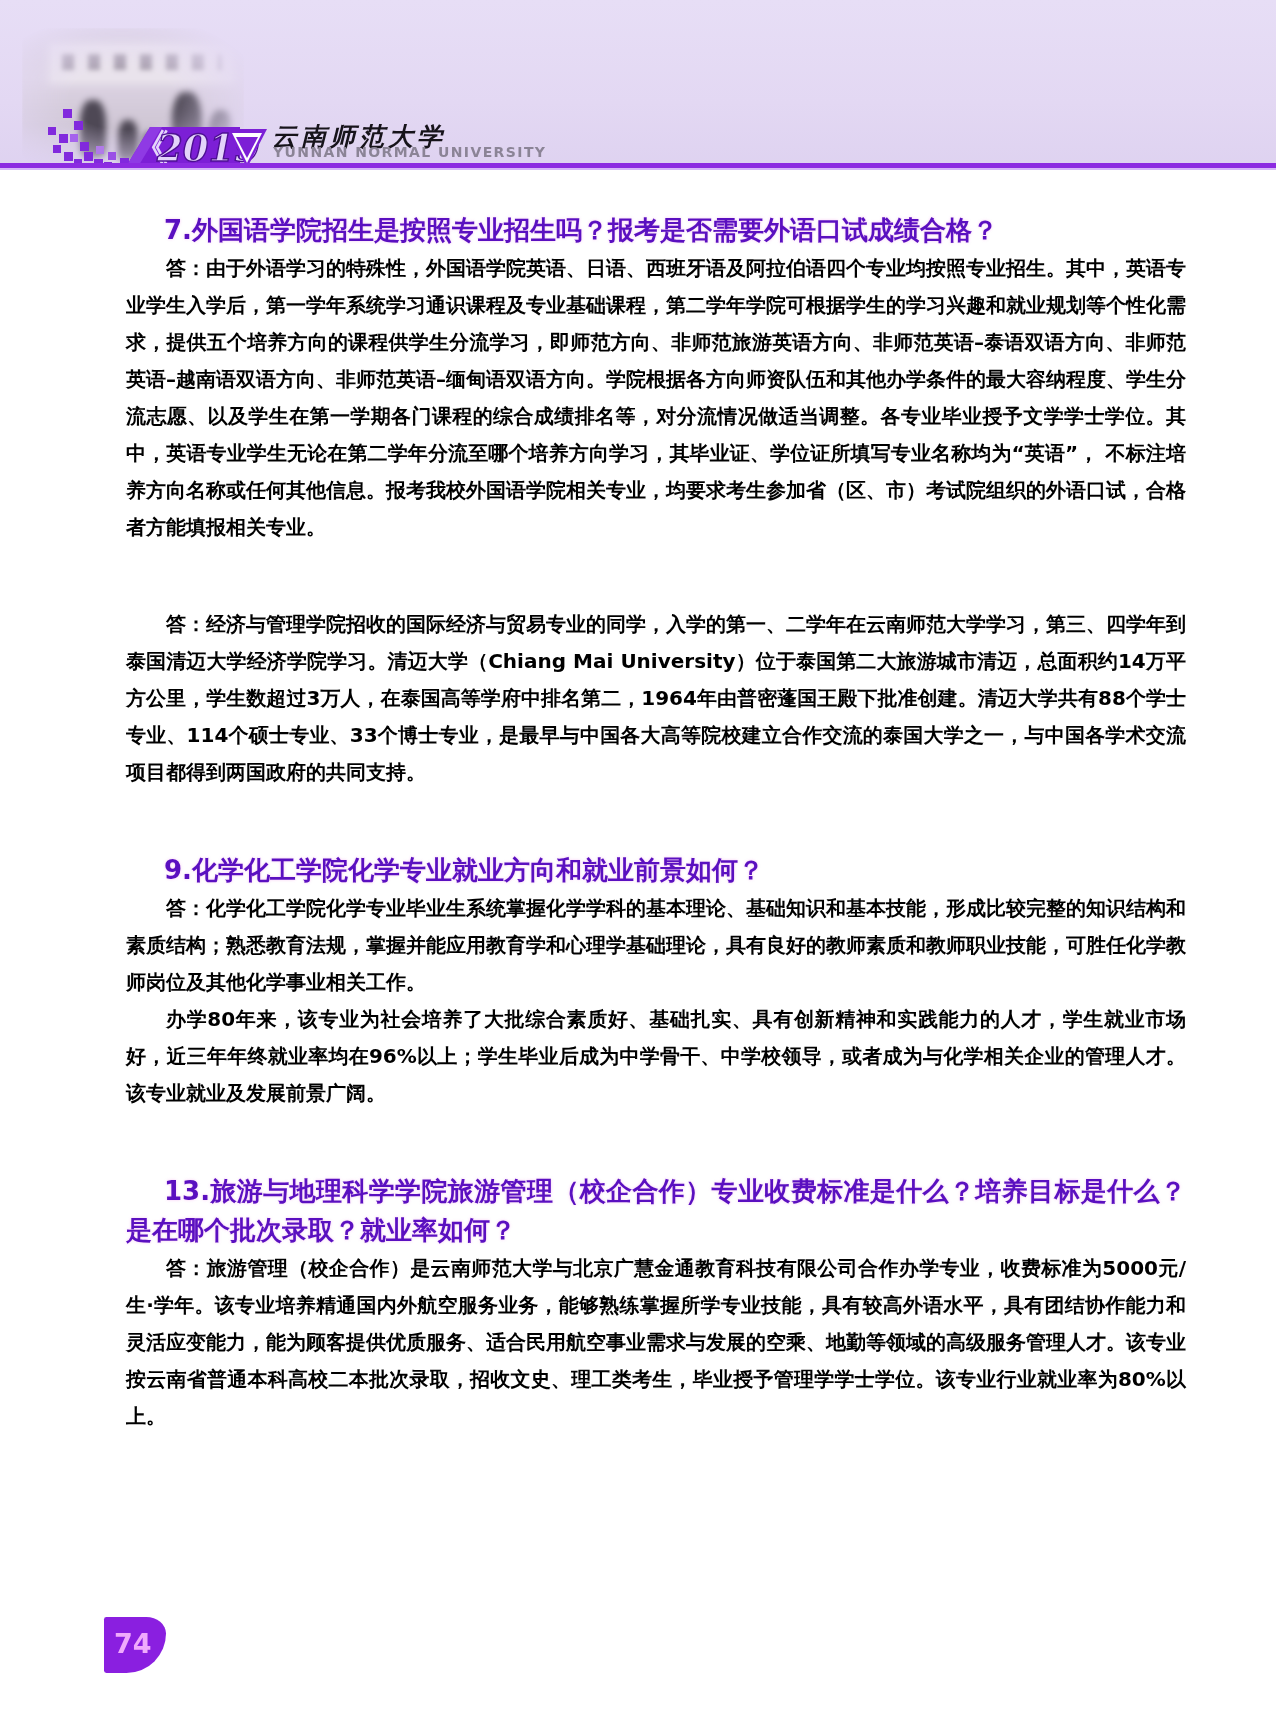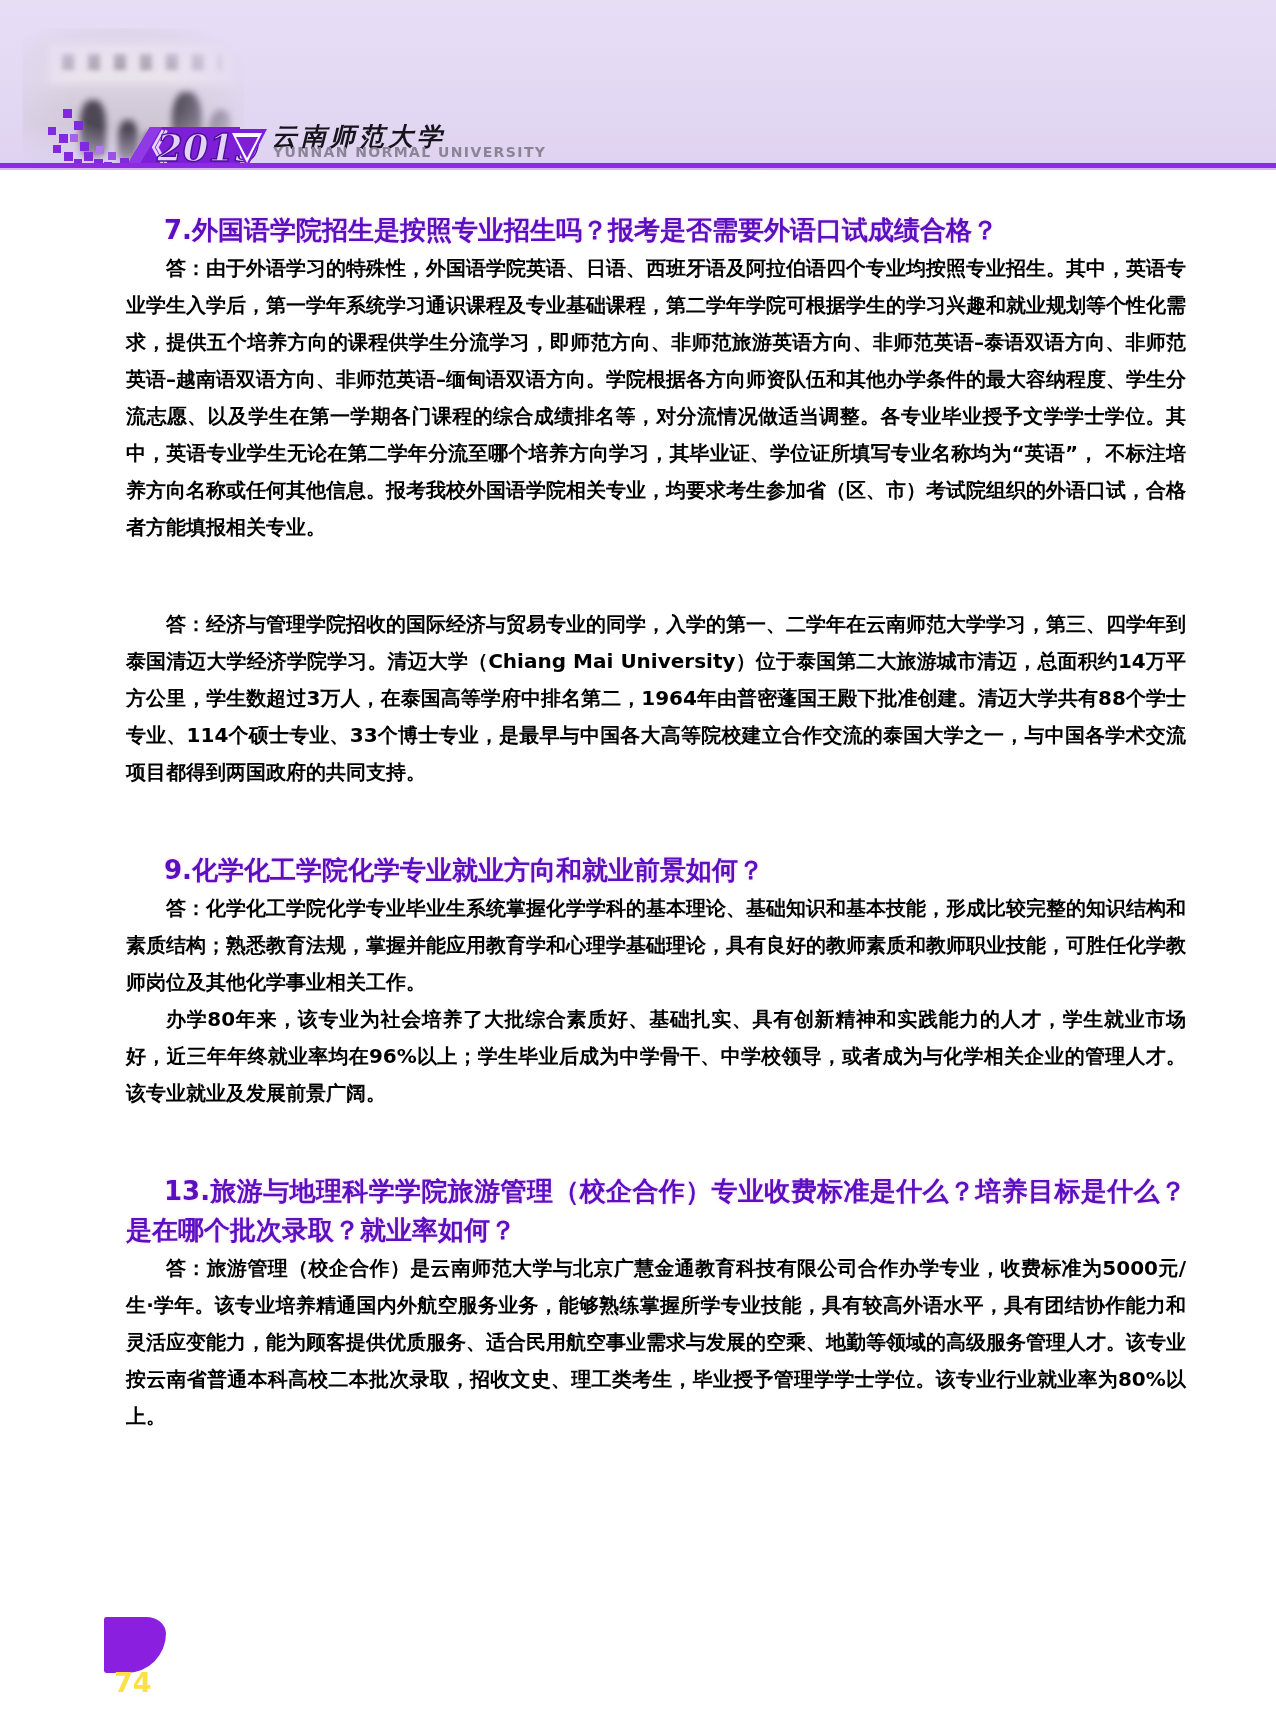--- a/index.html
+++ b/index.html
@@ -90,23 +90,22 @@
   }
 
   
   .page-badge{
     position:absolute;left:104px;top:1617px;width:62px;height:56px;
     background:#8a1fe0;
     border-radius:3px 24px 48px 3px / 3px 20px 48px 3px;
   }
   .page-badge span{
     position:absolute;left:10px;top:11px;
-    color:#fde047;font-size:27px;font-weight:bold;
+    color:#f0abfc;font-size:27px;font-weight:bold;
     font-family:"DejaVu Sans","Liberation Sans",sans-serif;
-    margin-top:39px;
   }
 </style>
 </head>
 <body>
 
 <div class="page-header">
 
   <div class="header-photo">
     <div class="banner-strip"></div>
     <div class="banner-marks"></div>

